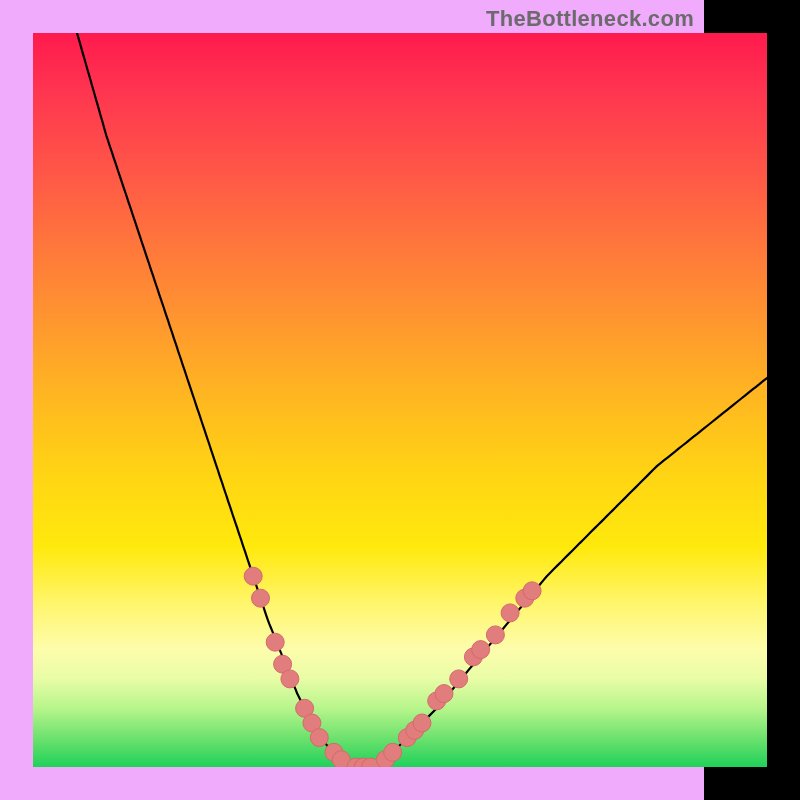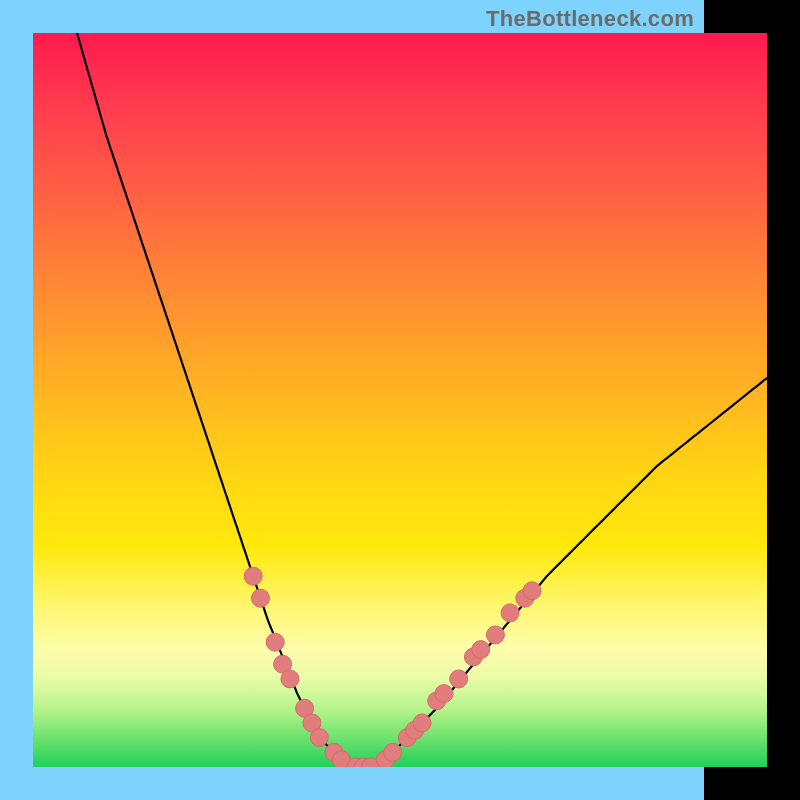--- a/index.html
+++ b/index.html
@@ -10,21 +10,21 @@
     background: #000;
     overflow: hidden;
     font-family: Arial, Helvetica, sans-serif;
   }
   .frame {
     position: absolute;
     top: 0;
     left: 0;
     width: 704px;
     height: 800px;
-    background: #7dd3fc;
+    background: #f0abfc;
   }
   .plot-area {
     position: absolute;
     top: 33px;
     left: 33px;
     width: 734px;
     height: 734px;
     overflow: hidden;
   }
   .gradient {

